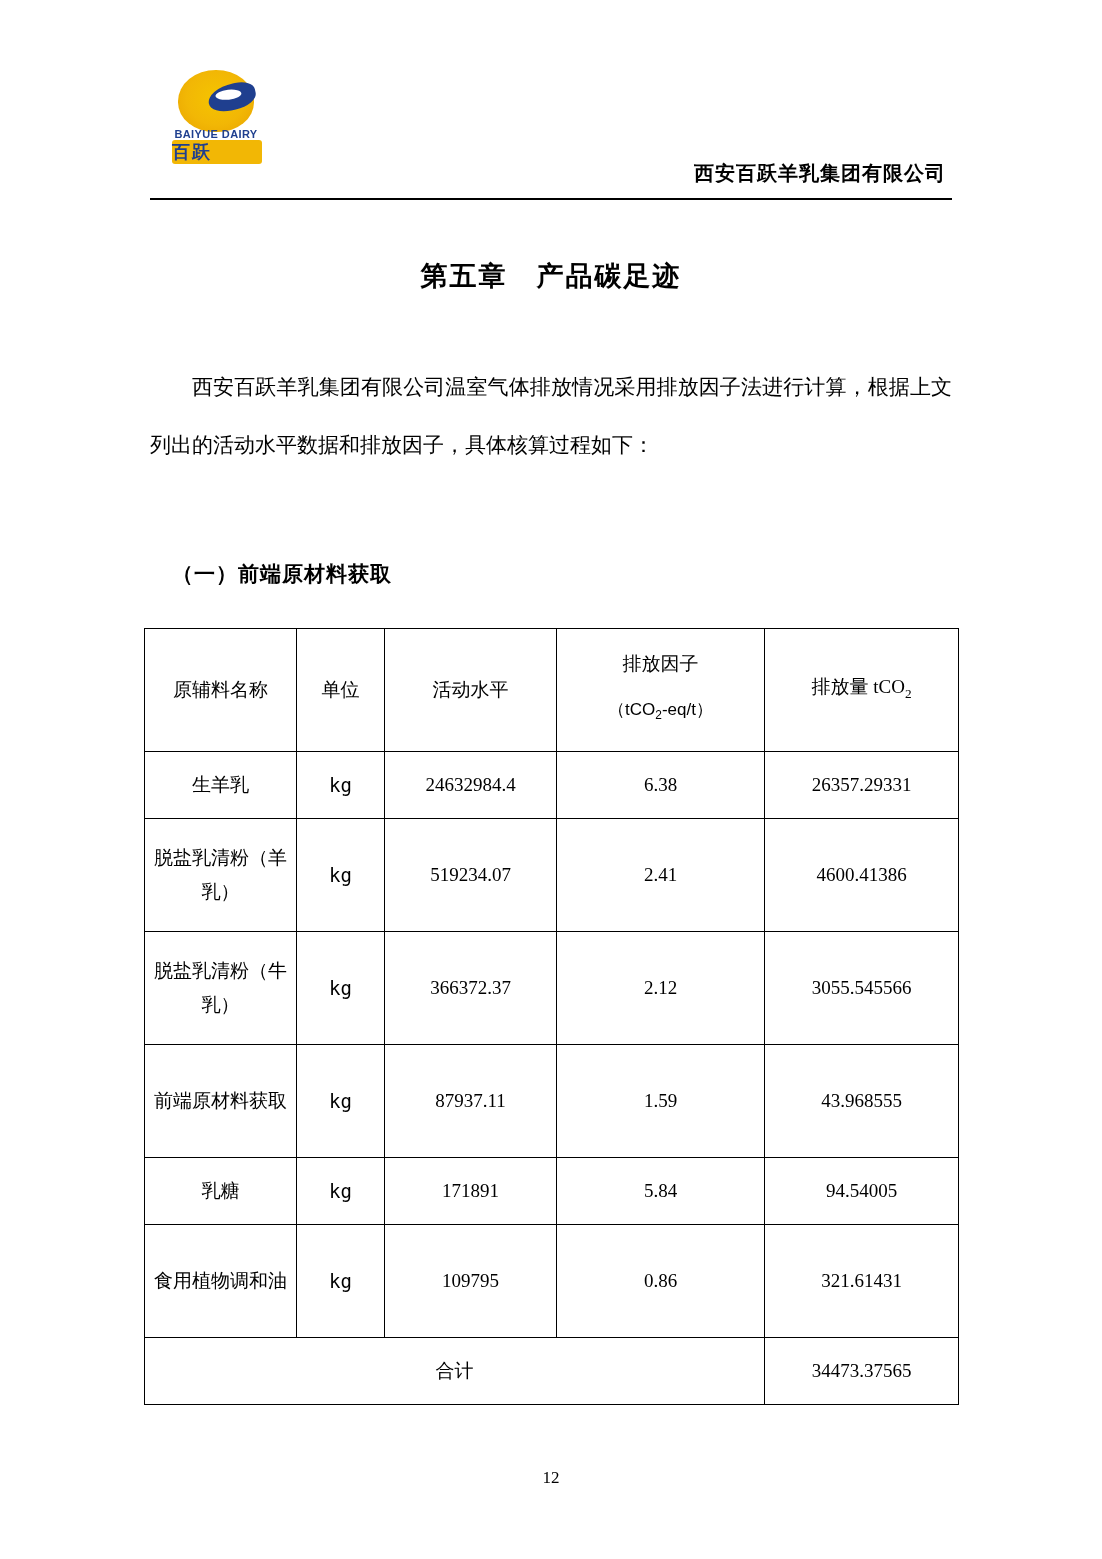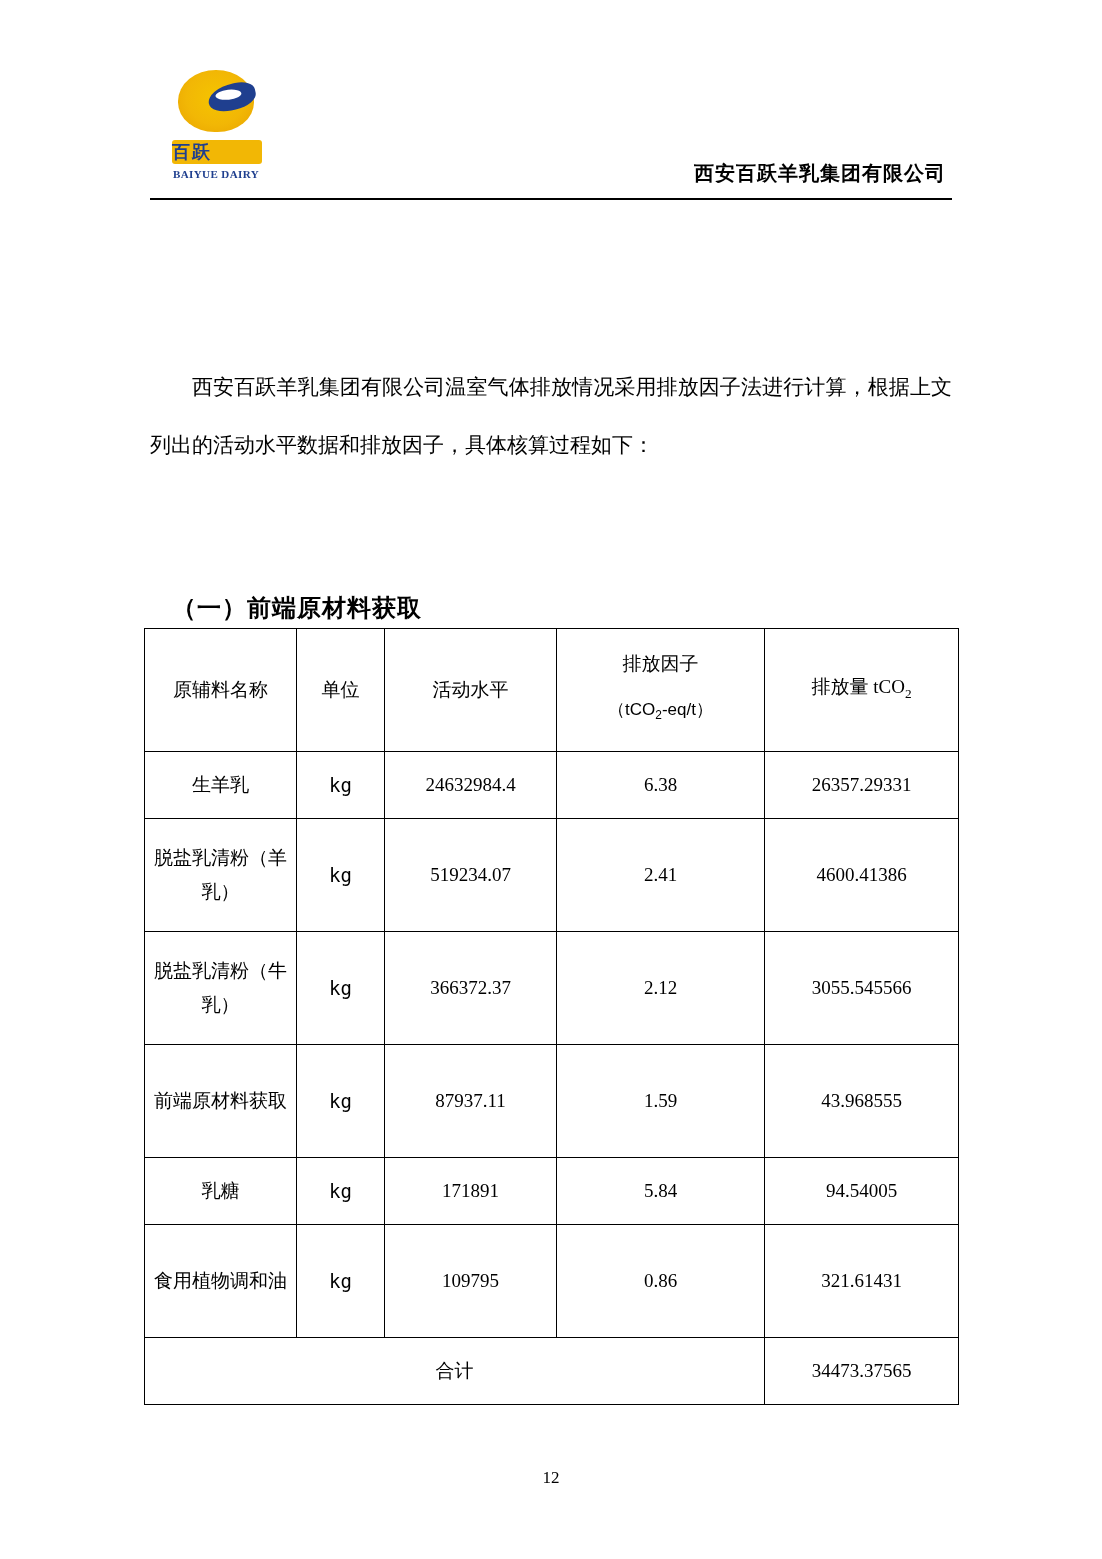--- a/index.html
+++ b/index.html
@@ -63,26 +63,25 @@
     background: #ffffff;
     border-radius: 50%;
     transform: rotate(6deg);
   }
   .logo-en {
     position: absolute;
     left: 0px;
     top: 58px;
     width: 108px;
     text-align: center;
-    font-family: Liberation Serif, serif;
+    font-family: Liberation Sans, sans-serif;
     font-size: 11px;
     font-weight: bold;
     letter-spacing: 0.4px;
     color: #1f3f8f;
-    margin-top: 40px;
   }
   .logo-cn {
     position: absolute;
     left: 10px;
     top: 70px;
     width: 90px;
     height: 24px;
     background: #f2b705;
     border-radius: 3px;
     color: #1f3f8f;
@@ -128,22 +127,22 @@
     top: 358px;
     width: 802px;
     font-size: 21px;
     line-height: 58px;
     text-align: justify;
     text-indent: 2em;
   }
   .section-head {
     position: absolute;
     left: 172px;
-    top: 592px;
-    font-size: 24px;
+    top: 560px;
+    font-size: 21px;
     font-weight: bold;
     letter-spacing: 1px;
     font-family: Liberation Mono, monospace;
   }
   
   .tbl-wrap {
     position: absolute;
     left: 144px;
     top: 628px;
     width: 814px;
@@ -205,20 +204,21 @@
       <div class="logo-disc">
         <div class="logo-swoosh"></div>
       </div>
       <div class="logo-en">BAIYUE DAIRY</div>
       <div class="logo-cn">百跃</div>
     </div>
     <div class="company-name">西安百跃羊乳集团有限公司</div>
   </div>
   <div class="header-rule"></div>
 
+  <div class="chapter-title">第五章　产品碳足迹</div>
 
   <div class="para">西安百跃羊乳集团有限公司温室气体排放情况采用排放因子法进行计算，根据上文列出的活动水平数据和排放因子，具体核算过程如下：</div>
 
   <div class="section-head">（一）前端原材料获取</div>
 
   <div class="tbl-wrap">
     <table class="carbon">
       <colgroup>
         <col class="c1">
           <col class="c2">

